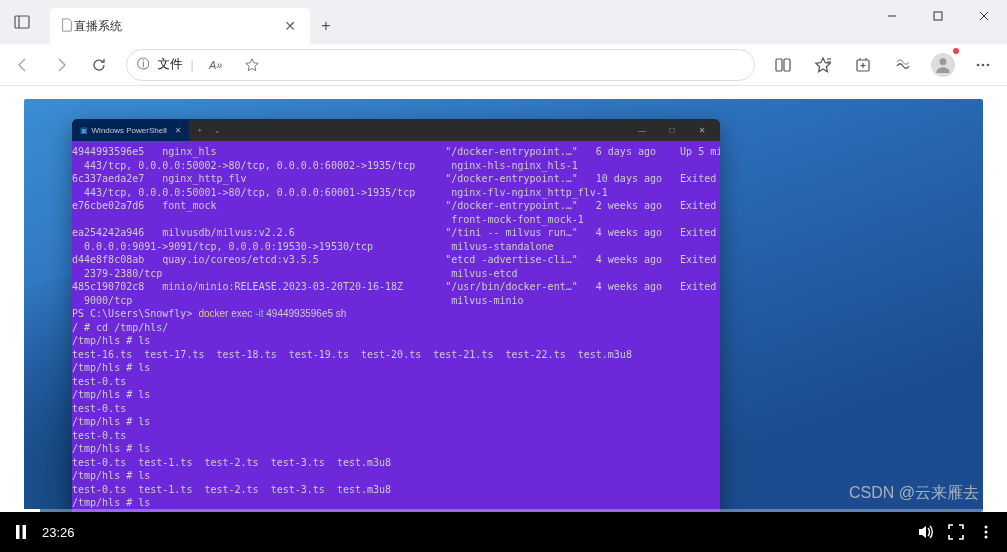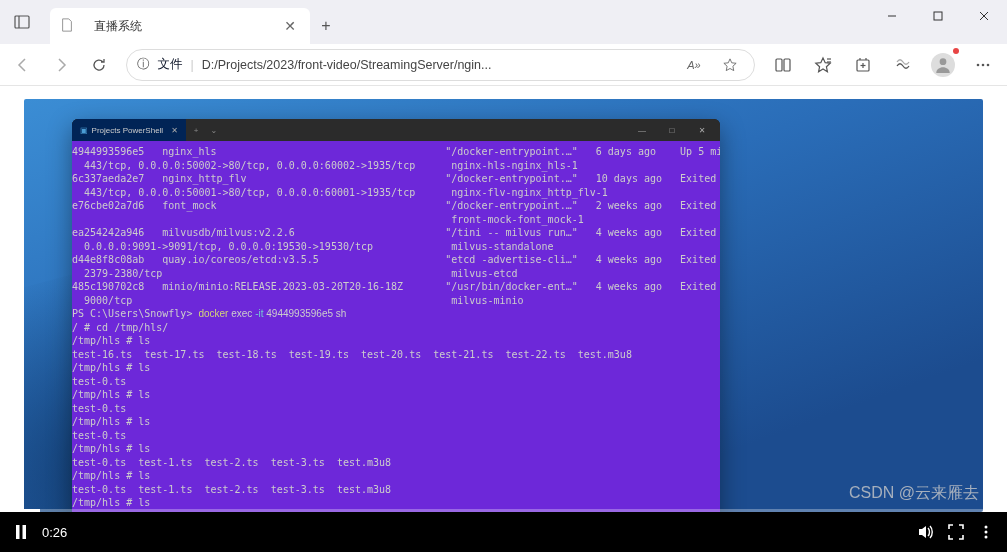--- a/index.html
+++ b/index.html
@@ -1,20 +1,20 @@
 <!DOCTYPE html>
 <html><head>
 <meta charset="utf-8">
 <style>
 *{margin:0;padding:0;box-sizing:border-box;font-family:"Segoe UI",Arial,sans-serif}
 body{width:1007px;height:552px;background:#f3f3f3;overflow:hidden;position:relative}
 .titlebar{height:44px;background:#efeff4;display:flex;align-items:flex-end;position:relative}
 .sidebar-btn{width:44px;height:44px;display:flex;align-items:center;justify-content:center;cursor:pointer}
 .sidebar-btn svg{width:16px;height:16px;fill:#555}
-.tab{height:36px;background:#fff;border-radius:6px 6px 0 0;display:flex;align-items:center;padding:0 10px;gap:20px;margin-left:6px;min-width:260px;font-size:12px;color:#333}
+.tab{height:36px;background:#fff;border-radius:6px 6px 0 0;display:flex;align-items:center;padding:0 10px;gap:0;margin-left:6px;min-width:260px;font-size:12px;color:#333}
 .tab-icon svg{width:14px;height:14px;fill:#888}
 .tab-close{margin-left:auto;cursor:pointer;font-size:14px;color:#666;padding:2px 4px}
 .newtab{width:32px;height:36px;display:flex;align-items:center;justify-content:center;cursor:pointer;font-size:16px;color:#555}
 .window-controls{position:absolute;right:0;top:0;height:44px;display:flex}
 .win-btn{width:46px;height:32px;display:flex;align-items:center;justify-content:center;cursor:pointer}
 .win-btn svg{width:10px;height:10px}
 .addrbar{height:42px;background:#fff;display:flex;align-items:center;padding:0 6px;gap:4px;border-bottom:1px solid #e5e5e5}
 .nav-btn{width:34px;height:34px;display:flex;align-items:center;justify-content:center;border-radius:4px;cursor:pointer;color:#aaa}
 .nav-btn.active{color:#555}
 .nav-btn svg{width:16px;height:16px}
@@ -106,21 +106,20 @@
     </div>
   <div class="nav-btn active">
       <svg viewBox="0 0 16 16">
         <path d="M13 8a5 5 0 1 1-1.5-3.5M13 2v3h-3" fill="none" stroke="currentColor" stroke-width="1.3"></path>
       </svg>
     </div>
   <div class="url-pill">
     <span>ⓘ</span>
     <span class="url-file-label">文件</span>
     <span class="url-sep">|</span>
-    <span class="url-text">D:/Projects/2023/front-video/StreamingServer/ngin...</span>
     <span class="url-icon" style="font-style:italic;font-size:11px">A»</span>
     <span class="url-icon">
         <svg width="14" height="14" viewBox="0 0 16 16">
           <path d="M8 1l2 4.5 5 .5-3.7 3.4 1 5L8 12l-4.3 2.4 1-5L1 6l5-.5z" fill="none" stroke="#666" stroke-width="1"></path>
         </svg>
       </span>
   </div>
   <div class="toolbar-icon">
       <svg viewBox="0 0 18 18">
         <rect x="2" y="3" width="6" height="12" rx="1" fill="none" stroke="#555" stroke-width="1.2"></rect>
@@ -167,21 +166,21 @@
 </div>
 
 <div class="viewport">
   <div class="video-area">
     <div class="video-content">
       <div class="swoosh"></div>
       <div class="ps-window">
         <div class="ps-titlebar">
           <div class="ps-tab">
             <span class="ps-tabicon">▣</span>
-            <span>Projects PowerShell</span>
+            <span>Windows PowerShell</span>
             <span class="ps-tabclose">✕</span>
           </div>
           <span class="ps-plus">+</span>
           <span class="ps-down">⌄</span>
           <div class="ps-wincontrols">
             <div class="ps-wbtn">—</div>
             <div class="ps-wbtn">□</div>
             <div class="ps-wbtn">✕</div>
           </div>
         </div>
@@ -219,21 +218,21 @@
     <div class="progress">
         <div class="progress-fill"></div>
       </div>
     <div class="controls">
       <div class="play-btn">
           <svg viewBox="0 0 18 18">
             <rect x="4" y="2" width="3.5" height="14"></rect>
             <rect x="10.5" y="2" width="3.5" height="14"></rect>
           </svg>
         </div>
-      <span class="time">0:26</span>
+      <span class="time">23:26</span>
       <div class="spacer"></div>
       <div class="ctrl-icon">
           <svg viewBox="0 0 18 18">
             <path d="M2 6h3l4-3v12l-4-3H2z"></path>
             <path d="M11 5c2 2 2 6 0 8M13 3c3 3 3 9 0 12" fill="none" stroke="#fff" stroke-width="1.4"></path>
           </svg>
         </div>
       <div class="ctrl-icon">
           <svg viewBox="0 0 18 18">
             <path d="M2 6V2h4M16 6V2h-4M2 12v4h4M16 12v4h-4" fill="none" stroke="#fff" stroke-width="1.6"></path>

